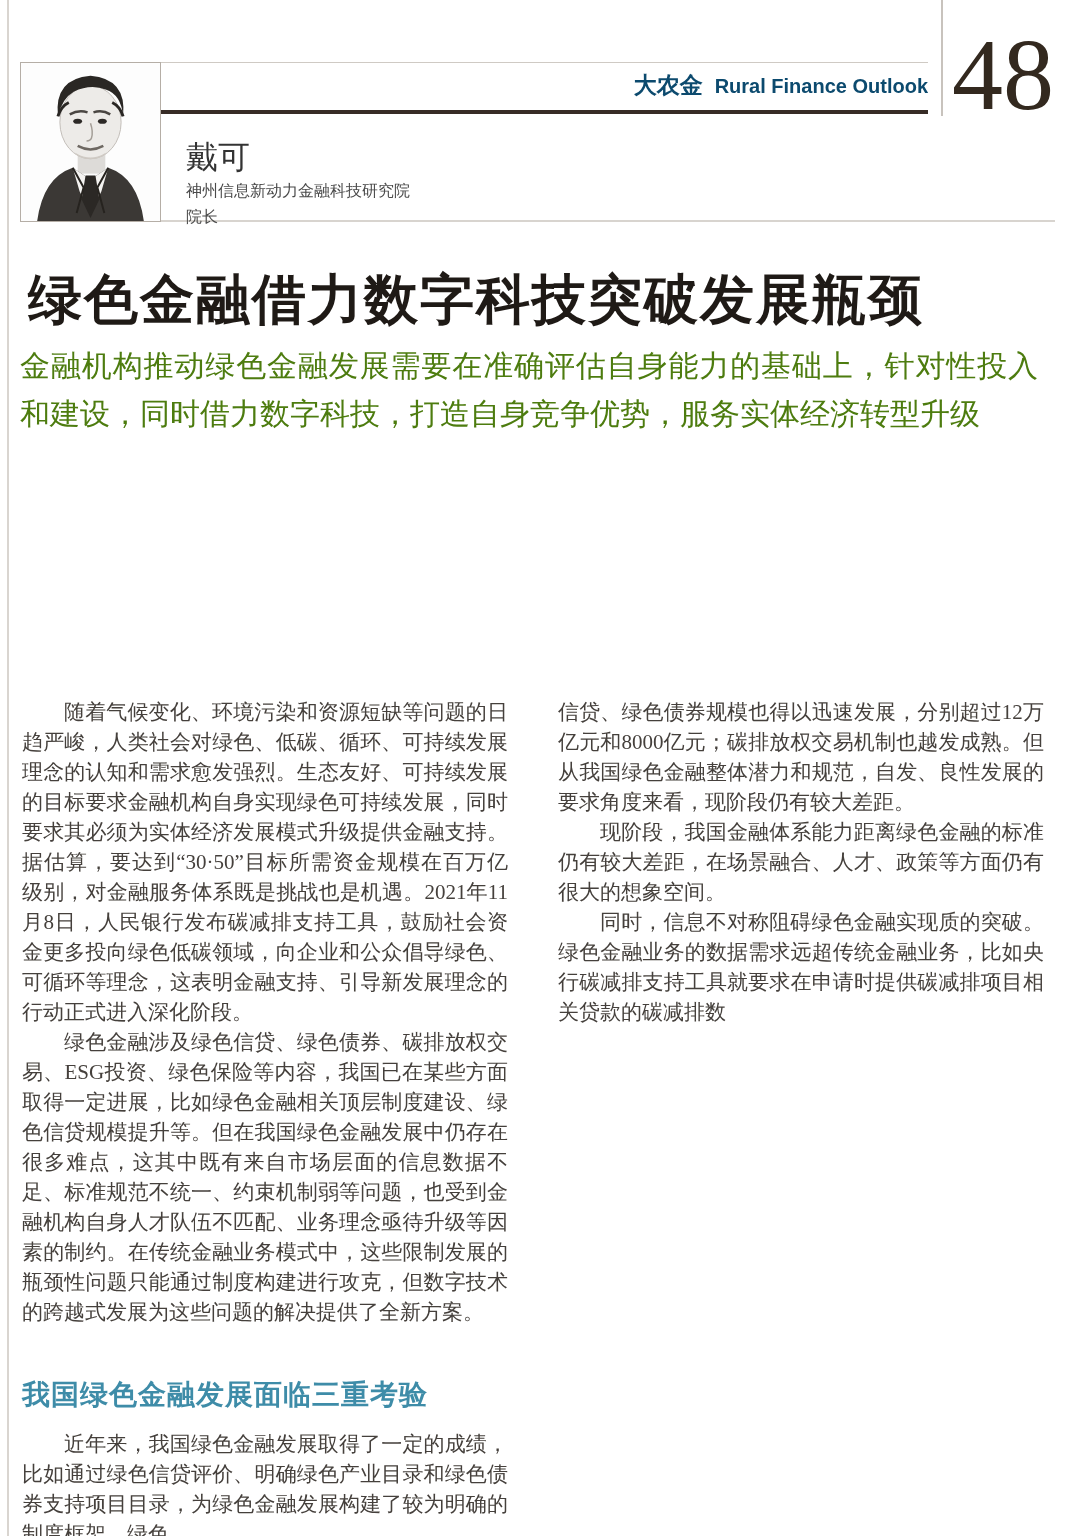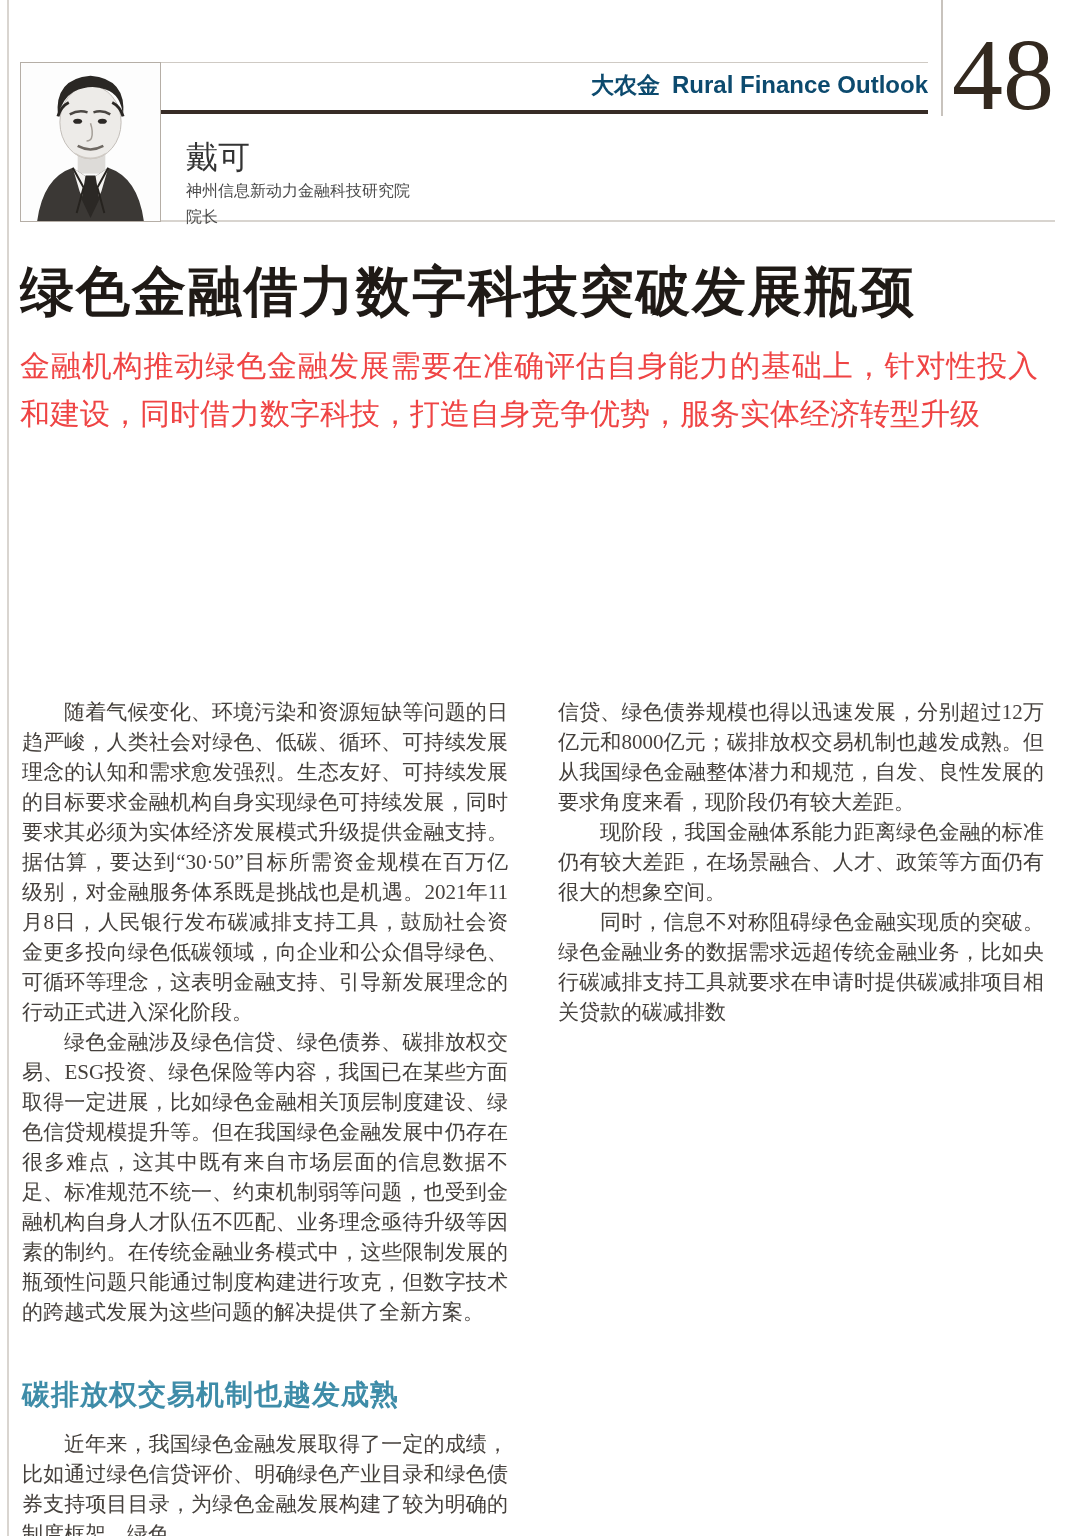--- a/index.html
+++ b/index.html
@@ -21,40 +21,40 @@
 
   
   .photo-box { left:20px; top:62px; width:141px; height:160px; border:1px solid #b5aea6;
                box-sizing:border-box; background:#fdfdfd; overflow:hidden; }
   .photo-box svg { display:block; width:100%; height:100%; }
 
   
   .brand { right:152px; top:70px; display:flex; align-items:baseline; gap:12px;
            font-family:"Liberation Sans","DejaVu Sans",sans-serif; color:#0c4a6e; }
   .brand-cn { font-size:23px; font-weight:bold; }
-  .brand-en { font-size:24px; font-weight:bold; letter-spacing:0;text-align:right; }
+  .brand-en { font-size:20px; font-weight:bold; letter-spacing:0;text-align:right; }
 
   
   .page-number { left:952px; top:24px; font-family:"Liberation Serif","DejaVu Serif",serif;
                  font-size:102px; line-height:1; color:#33291f; }
 
   
   .author-name  { left:186px; top:136px; font-family:"Liberation Sans","DejaVu Sans",sans-serif;
                   font-size:32px; color:#333333; }
   .author-affil { left:186px; top:178px; font-family:"Liberation Sans","DejaVu Sans",sans-serif;
                   font-size:16px; color:#4a4a4a; line-height:26px; }
 
   
   .article-title { left:20px; top:256px; width:1020px;
                    font-family:"Liberation Sans","DejaVu Sans",sans-serif;
                    font-weight:bold; font-size:54px; letter-spacing:2px; color:#1f1a16;
                    white-space:nowrap; }
   .article-subtitle { left:20px; top:342px; width:1018px;
                       font-family:"Liberation Sans","DejaVu Sans",sans-serif;
-                      font-size:30px; line-height:48px; color:#ef4444; text-align:justify; }
+                      font-size:30px; line-height:48px; color:#4d7c0f; text-align:justify; }
 
   
   .col { width:486px; font-size:21px; line-height:30px; color:#45403c; text-align:justify; }
   .col-left  { left:22px;  top:697px; }
   .col-right { left:558px; top:697px; }
   .col p { margin:0; }
   .indent { text-indent:2em; }
   .section-heading { font-family:"Liberation Sans","DejaVu Sans",sans-serif;
                      font-weight:bold; font-size:28px; line-height:40px; color:#3e8ca8;
                      letter-spacing:1px; margin:48px 0 14px 0; text-align:left; }
@@ -98,27 +98,27 @@
 </div>
 
 <div class="abs page-number">48</div>
 
 <div class="abs author-name">戴可</div>
 <div class="abs author-affil">
   <div>神州信息新动力金融科技研究院</div>
   <div>院长</div>
 </div>
 
-<h1 class="abs article-title" style="margin:0">绿色金融借力数字科技突破发展瓶颈</h1>
+<h1 class="abs article-title" style="margin:8px">绿色金融借力数字科技突破发展瓶颈</h1>
 <div class="abs article-subtitle">金融机构推动绿色金融发展需要在准确评估自身能力的基础上，针对性投入和建设，同时借力数字科技，打造自身竞争优势，服务实体经济转型升级</div>
 
 <div class="abs col col-left">
   <p class="indent">随着气候变化、环境污染和资源短缺等问题的日趋严峻，人类社会对绿色、低碳、循环、可持续发展理念的认知和需求愈发强烈。生态友好、可持续发展的目标要求金融机构自身实现绿色可持续发展，同时要求其必须为实体经济发展模式升级提供金融支持。据估算，要达到“30·50”目标所需资金规模在百万亿级别，对金融服务体系既是挑战也是机遇。2021年11月8日，人民银行发布碳减排支持工具，鼓励社会资金更多投向绿色低碳领域，向企业和公众倡导绿色、可循环等理念，这表明金融支持、引导新发展理念的行动正式进入深化阶段。</p>
   <p class="indent">绿色金融涉及绿色信贷、绿色债券、碳排放权交易、ESG投资、绿色保险等内容，我国已在某些方面取得一定进展，比如绿色金融相关顶层制度建设、绿色信贷规模提升等。但在我国绿色金融发展中仍存在很多难点，这其中既有来自市场层面的信息数据不足、标准规范不统一、约束机制弱等问题，也受到金融机构自身人才队伍不匹配、业务理念亟待升级等因素的制约。在传统金融业务模式中，这些限制发展的瓶颈性问题只能通过制度构建进行攻克，但数字技术的跨越式发展为这些问题的解决提供了全新方案。</p>
-  <div class="section-heading">碳排放权交易机制也越发成熟</div>
+  <div class="section-heading">我国绿色金融发展面临三重考验</div>
   <p class="indent">近年来，我国绿色金融发展取得了一定的成绩，比如通过绿色信贷评价、明确绿色产业目录和绿色债券支持项目目录，为绿色金融发展构建了较为明确的制度框架，绿色</p>
 </div>
 
 <div class="abs col col-right">
   <p>信贷、绿色债券规模也得以迅速发展，分别超过12万亿元和8000亿元；碳排放权交易机制也越发成熟。但从我国绿色金融整体潜力和规范，自发、良性发展的要求角度来看，现阶段仍有较大差距。</p>
   <p class="indent">现阶段，我国金融体系能力距离绿色金融的标准仍有较大差距，在场景融合、人才、政策等方面仍有很大的想象空间。</p>
   <p class="indent">同时，信息不对称阻碍绿色金融实现质的突破。绿色金融业务的数据需求远超传统金融业务，比如央行碳减排支持工具就要求在申请时提供碳减排项目相关贷款的碳减排数</p>
 </div>
 
 </body></html>

